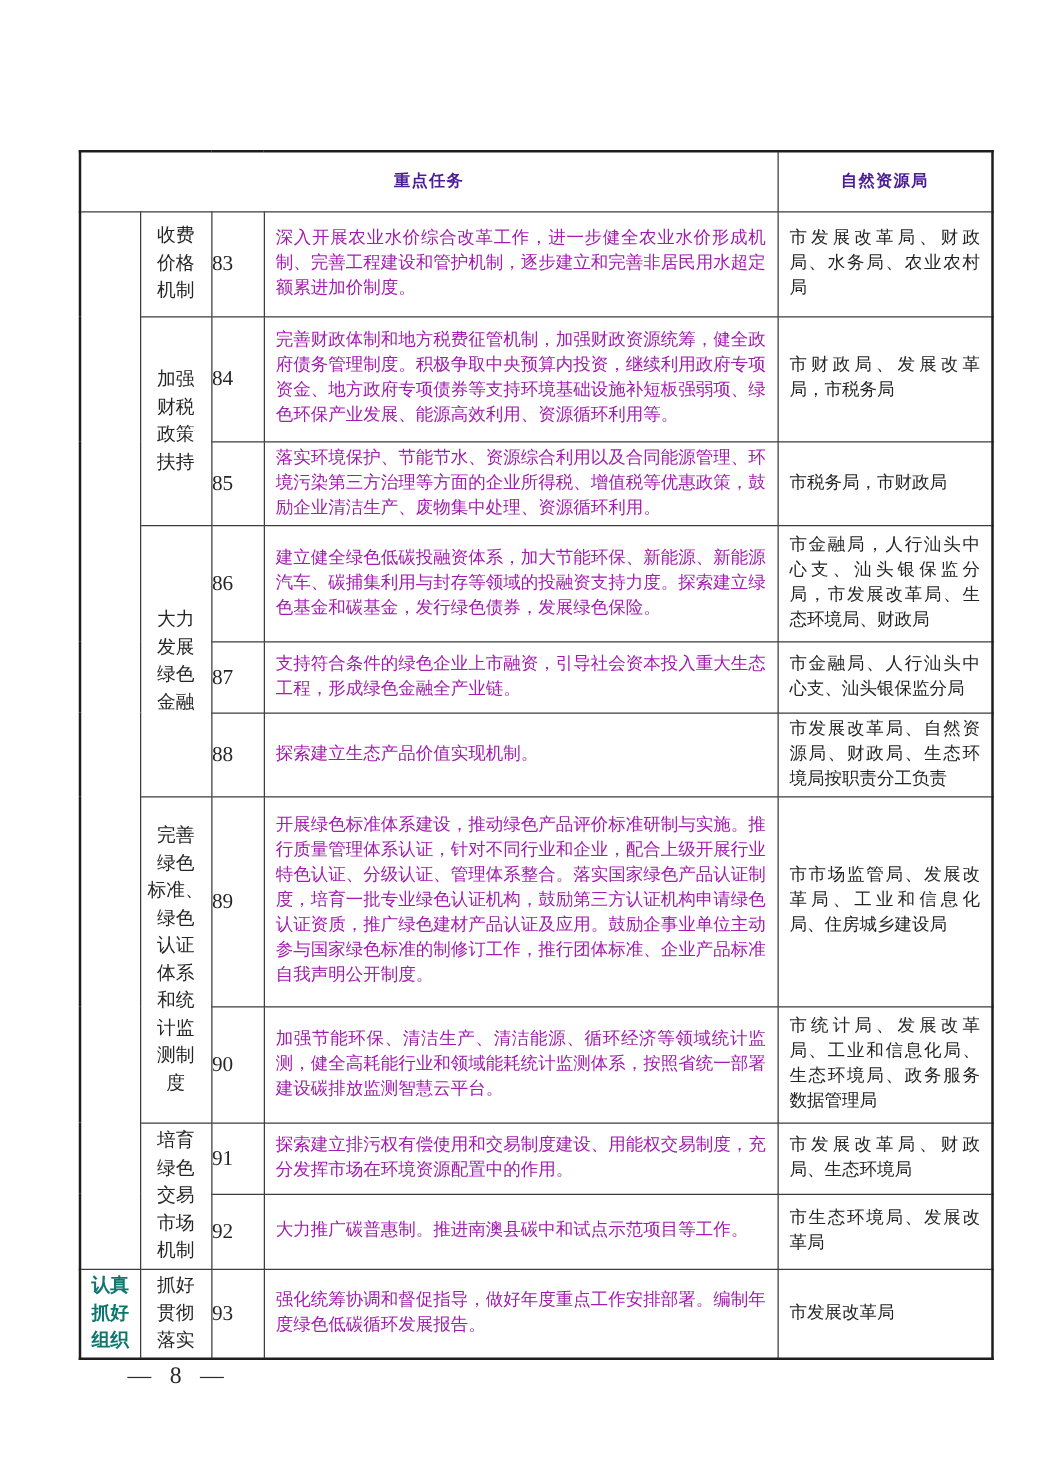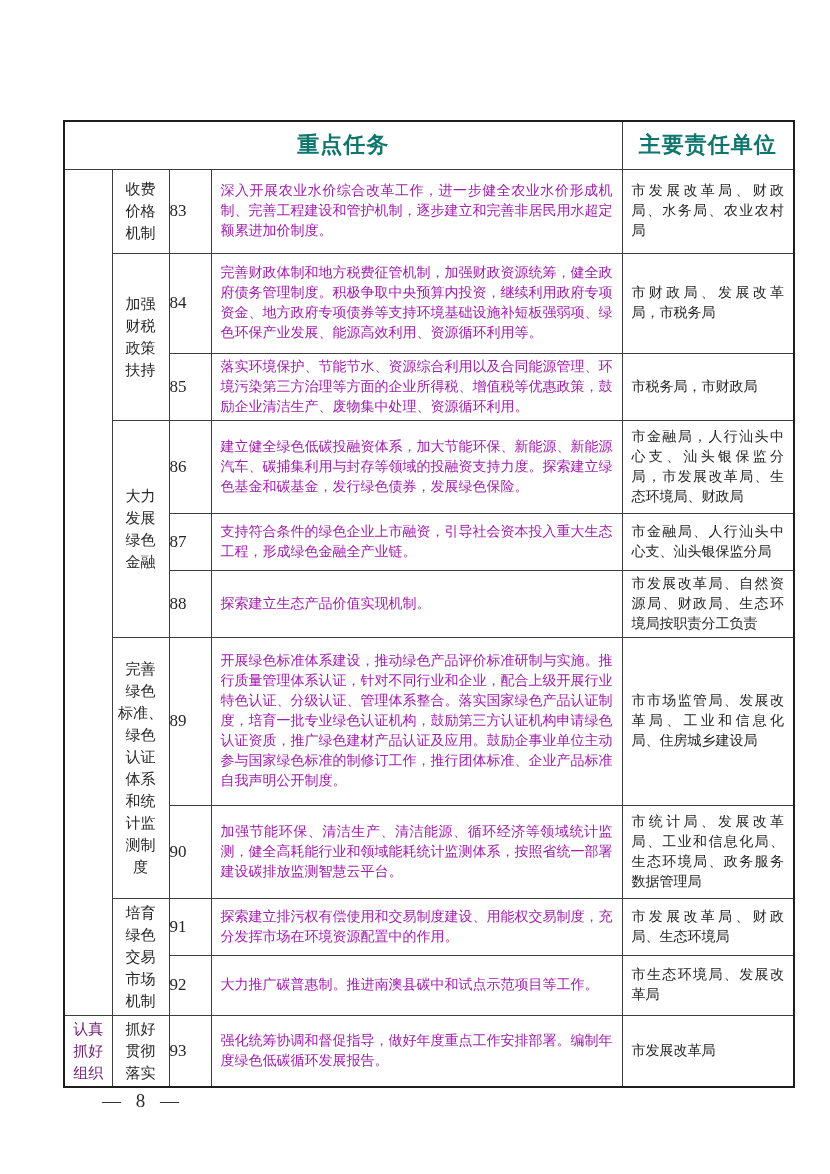--- a/index.html
+++ b/index.html
@@ -21,34 +21,34 @@
     table-layout: fixed;
     border: 2px solid #1e1e1e;
   }
   table.doc-table td {
     border: 1px solid #3d3d3d;
     vertical-align: middle;
     overflow: hidden;
   }
   td.th {
     font-weight: bold;
-    font-size: 22px;
+    font-size: 13px;
     text-align: center;
     letter-spacing: 1px;
-    color: #0f766e;
+    color: #4c1d95;
   }
   td.org, td.cat {
     text-align: center;
     font-size: 15px;
     line-height: 22px;
     white-space: pre-line;
     padding: 2px 0;
     margin-left: 48px;
   }
-  td.org { font-weight: normal; color: #701a75; }
+  td.org { font-weight: bold; color: #0f766e; }
   td.no {
     text-align: left;
     font-size: 17px;
     padding: 0;
   }
   td.task {
     font-size: 14px;
     line-height: 20px;
     text-align: justify;
     padding: 3px 9px;
@@ -80,21 +80,21 @@
       <col style="width:48px">
       <col style="width:57px">
       <col style="width:42px">
       <col style="width:411px">
       <col style="width:172px">
     </colgroup>
 
     <tbody>
         <tr style="height:48px">
       <td class="th" colspan="4">重点任务</td>
-      <td class="th">主要责任单位</td>
+      <td class="th">自然资源局</td>
     </tr>
 
     <tr style="height:84px">
       <td class="org" rowspan="10"></td>
       <td class="cat">收费
 价格
 机制</td>
       <td class="no">83</td>
       <td class="task">深入开展农业水价综合改革工作，进一步健全农业水价形成机制、完善工程建设和管护机制，逐步建立和完善非居民用水超定额累进加价制度。</td>
       <td class="units">市发展改革局、财政局、水务局、农业农村局</td>

